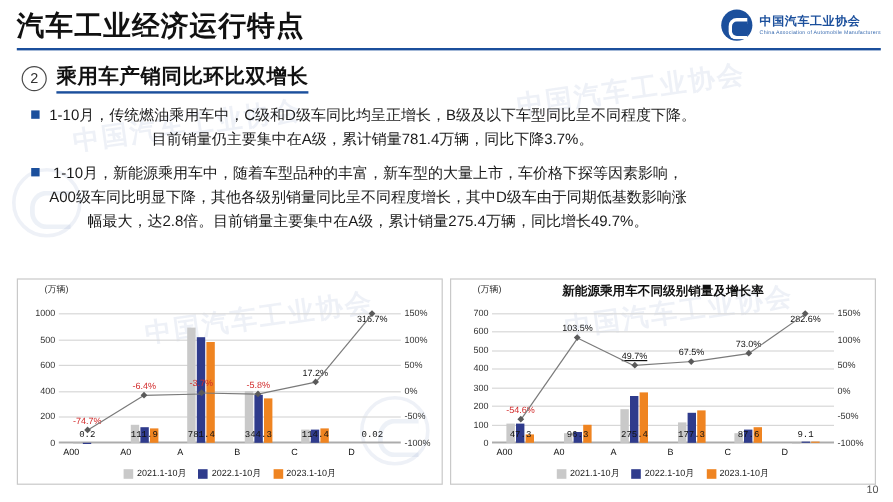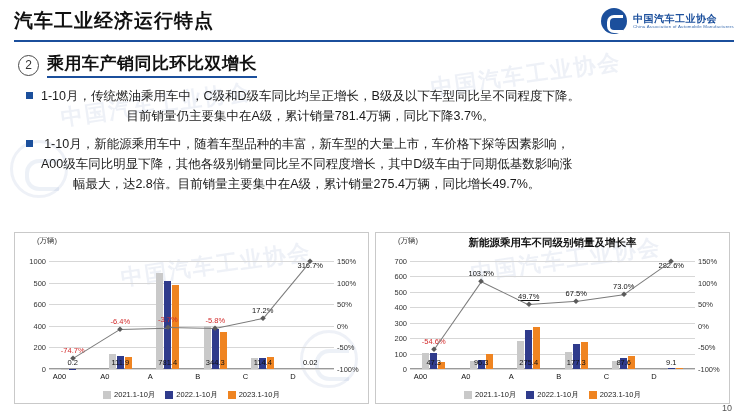--- a/index.html
+++ b/index.html
@@ -45,21 +45,21 @@
   
   .header {
     position: relative;
     height: 42px;
     padding: 0 10px 0 14px;
     display: flex;
     align-items: center;
     justify-content: space-between;
   }
   .header-title {
-    font-size: 19px;
+    font-size: 23px;
     font-weight: bold;
     color: #111;
     letter-spacing: 1px;
   }
   .header-rule {
     position: absolute;
     left: 14px; right: 10px; bottom: 0;
     height: 2px;
     background: #1b4f9c;
   }
@@ -205,20 +205,21 @@
     left: 50%;
     transform: translateX(-50%);
     text-align: left;
   }
   .val-label {
     position: absolute;
     font-size: 7.5px;
     color: #111;
     white-space: nowrap;
     transform: translateX(-50%);
+    font-family: Liberation Mono, monospace;
   }
   .pct-label {
     position: absolute;
     font-size: 7.5px;
     white-space: nowrap;
     transform: translateX(-50%);
     color: #111;
   }
   .pct-neg { color: #d22b2b; }
   .legend {

